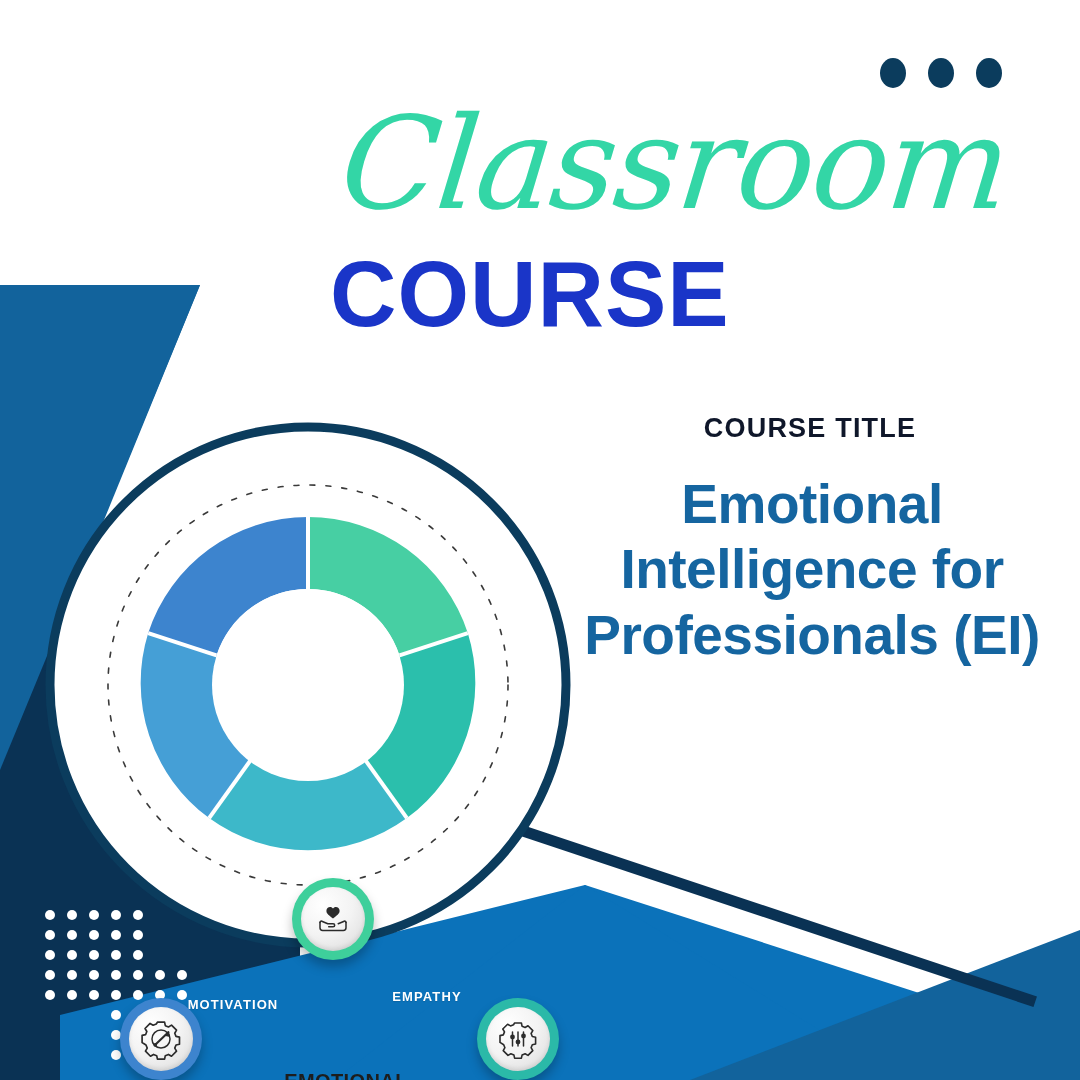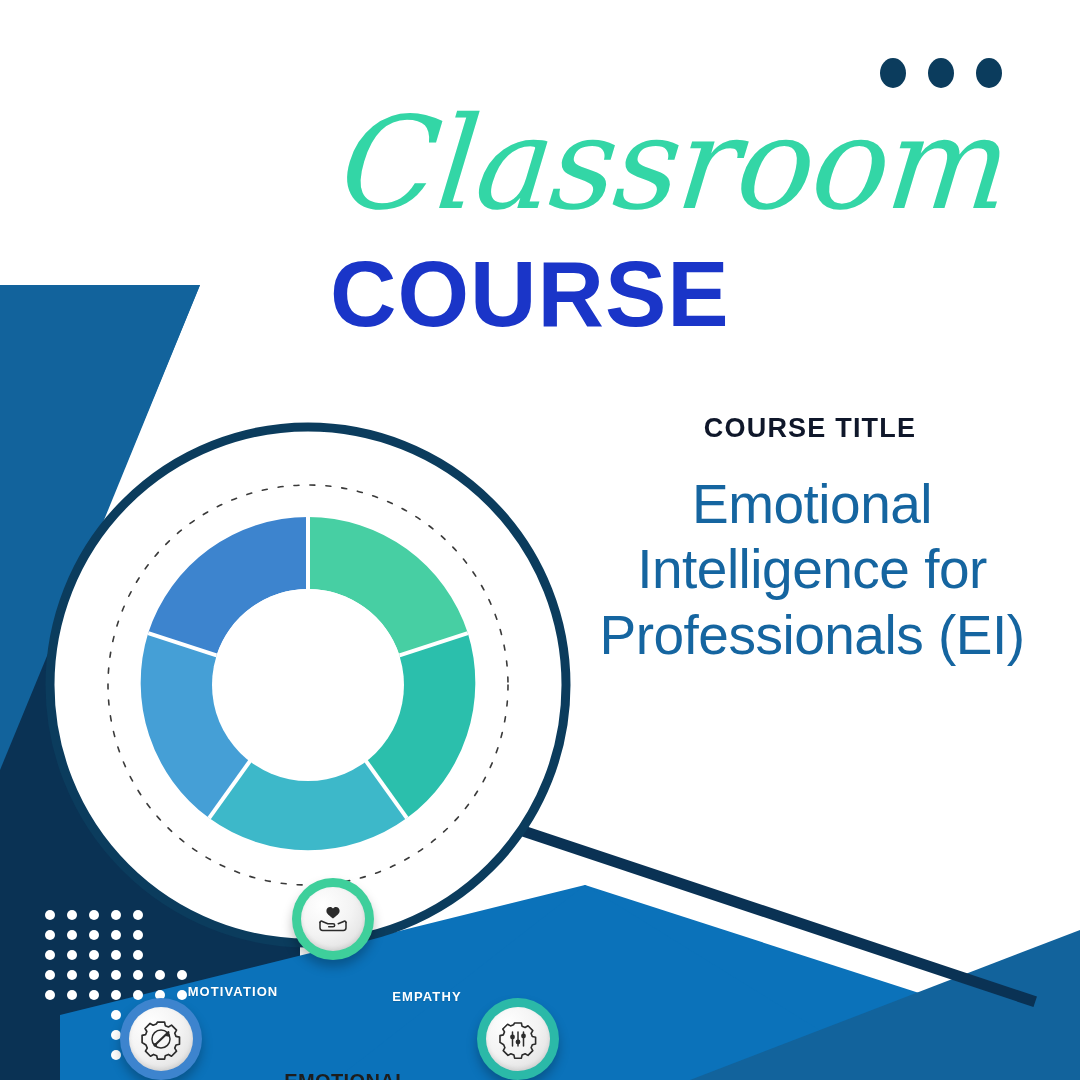--- a/index.html
+++ b/index.html
@@ -61,21 +61,21 @@
     font-weight:bold;
     font-size:27px;
     letter-spacing:1.2px;
     color:#0f172a;
     margin-top:20px;
   }
   .course-title{
     position:absolute;
     left:578px; top:472px; width:468px;
     text-align:center;
-    font-weight:normal;
+    font-weight:bold;
     font-size:55px;
     line-height:1.19;
     color:#1565A0;
     letter-spacing:-0.5px;
   }
 
   
   .info-wrap{
     position:absolute;
     left:34px; top:420px;
@@ -87,21 +87,21 @@
     position:absolute;
     color:#ffffff;
     font-weight:bold;
     font-size:13px;
     letter-spacing:1.1px;
     text-align:center;
     line-height:1.25;
     white-space:pre-line;
     text-shadow:0 1px 1px rgba(0,0,0,.12);
   }
-  .lbl-motivation{left:131px;top:564px;width:136px;}
+  .lbl-motivation{left:131px;top:577px;width:136px;}
   .lbl-empathy   {left:328px;top:569px;width:130px;}
 
   .core-text{
     position:absolute;
     left:226px; top:650px; width:172px;
     text-align:center;
     color:#1d1d1d;
     font-weight:bold;
     font-size:20px;
     line-height:1.18;

